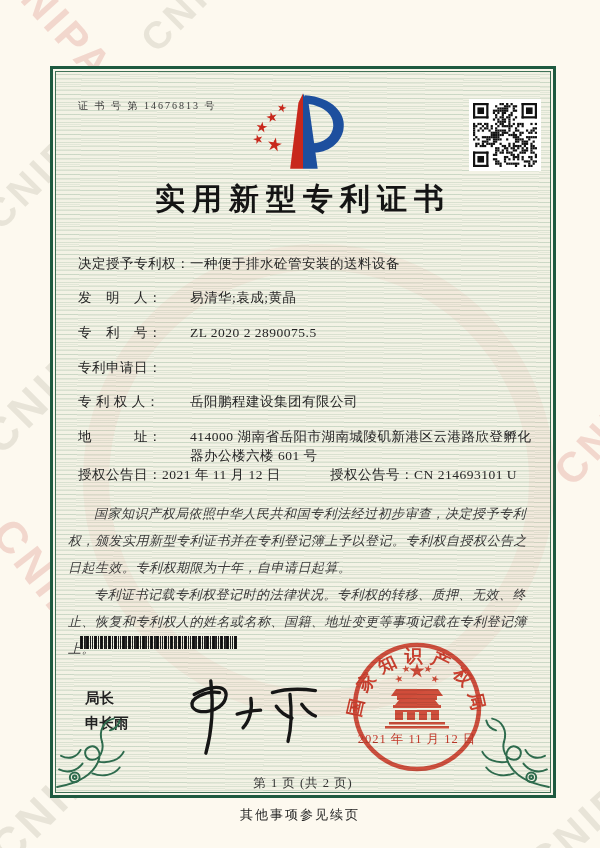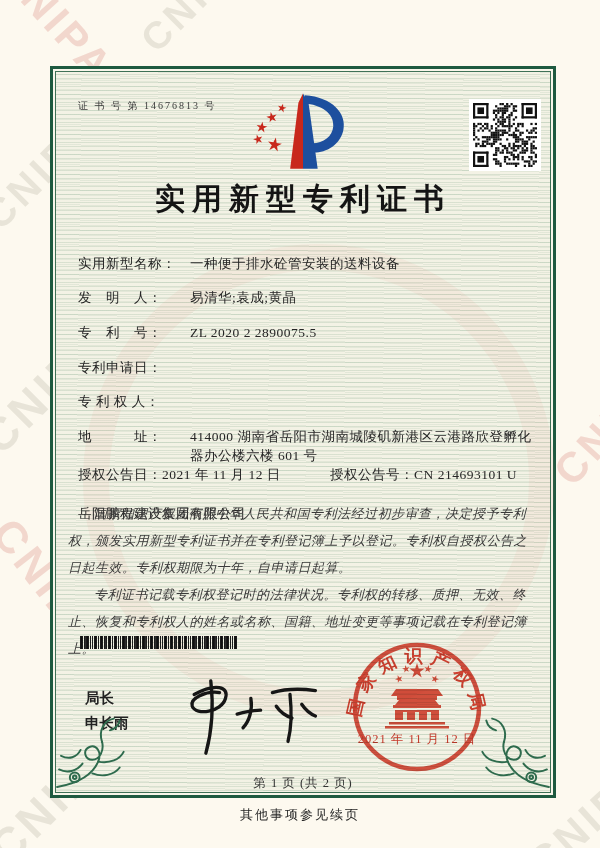--- a/index.html
+++ b/index.html
@@ -42,21 +42,21 @@
   .qr{position:absolute;right:12px;top:30px;width:64px;height:64px;background:#fff;padding:4px;z-index:2;}
   .qr svg{display:block;width:100%;height:100%;}
   .title{
     position:absolute;left:0;top:110px;width:100%;text-align:center;z-index:2;
     font-size:30px;font-weight:700;letter-spacing:7px;color:#141414;
   }
   
   .frow{position:absolute;left:25px;width:462px;display:flex;font-size:13.5px;line-height:1.42;letter-spacing:0.5px;color:#262626;z-index:2;}
   .frow .lbl{flex:0 0 112px;white-space:nowrap;}
   .frow .val{flex:1;}
-  .r1{top:185px;} .r2{top:219px;} .r3{top:254px;} .r4{top:289px;} .r5{top:323px;flex-direction:column;} .r6{top:358px;}
+  .r1{top:185px;} .r2{top:219px;} .r3{top:254px;} .r4{top:289px;} .r5{top:323px;} .r6{top:358px;}
   .grant{position:absolute;left:25px;top:397px;width:470px;display:flex;font-size:13.5px;letter-spacing:0.5px;color:#262626;z-index:2;}
   .grant .g1{flex:0 0 252px;}
   
   .legal{position:absolute;left:15px;top:431px;width:472px;z-index:2;color:#3a3a3a;}
   .legal p{margin:0;font-size:13px;line-height:27px;text-indent:2em;font-style:italic;letter-spacing:0.5px;}
   
   .barcode{
     position:absolute;left:27px;top:567px;width:158px;height:13px;z-index:2;
     background-image:
       repeating-linear-gradient(90deg,#1b1b1b 0 1px,transparent 1px 2px),
@@ -409,21 +409,21 @@
           <rect x="19" y="28" width="1" height="1" fill="#111"></rect>
           <rect x="23" y="28" width="1" height="1" fill="#111"></rect>
           <rect x="25" y="28" width="1" height="1" fill="#111"></rect>
           <rect x="26" y="28" width="1" height="1" fill="#111"></rect>
         </svg>
     </div>
 
     <div class="title">实用新型专利证书</div>
 
     <div class="frow r1">
-      <span class="lbl">实用新型名称：</span>
+      <span class="lbl">决定授予专利权：</span>
       <span class="val">一种便于排水砼管安装的送料设备</span>
     </div>
     <div class="frow r2">
       <span class="lbl">发　明　人：</span>
       <span class="val">易清华;袁成;黄晶</span>
     </div>
     <div class="frow r3">
       <span class="lbl">专　利　号：</span>
       <span class="val">ZL 2020 2 2890075.5</span>
     </div>

